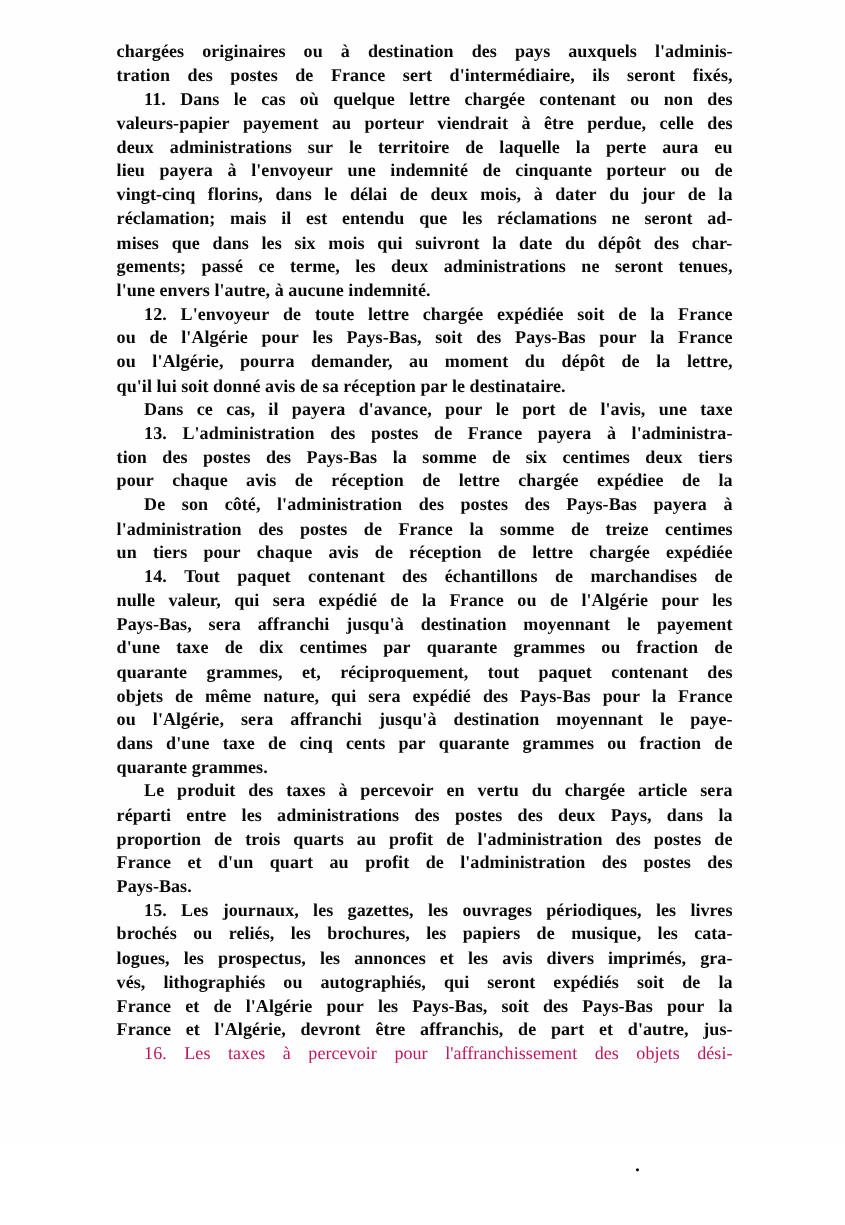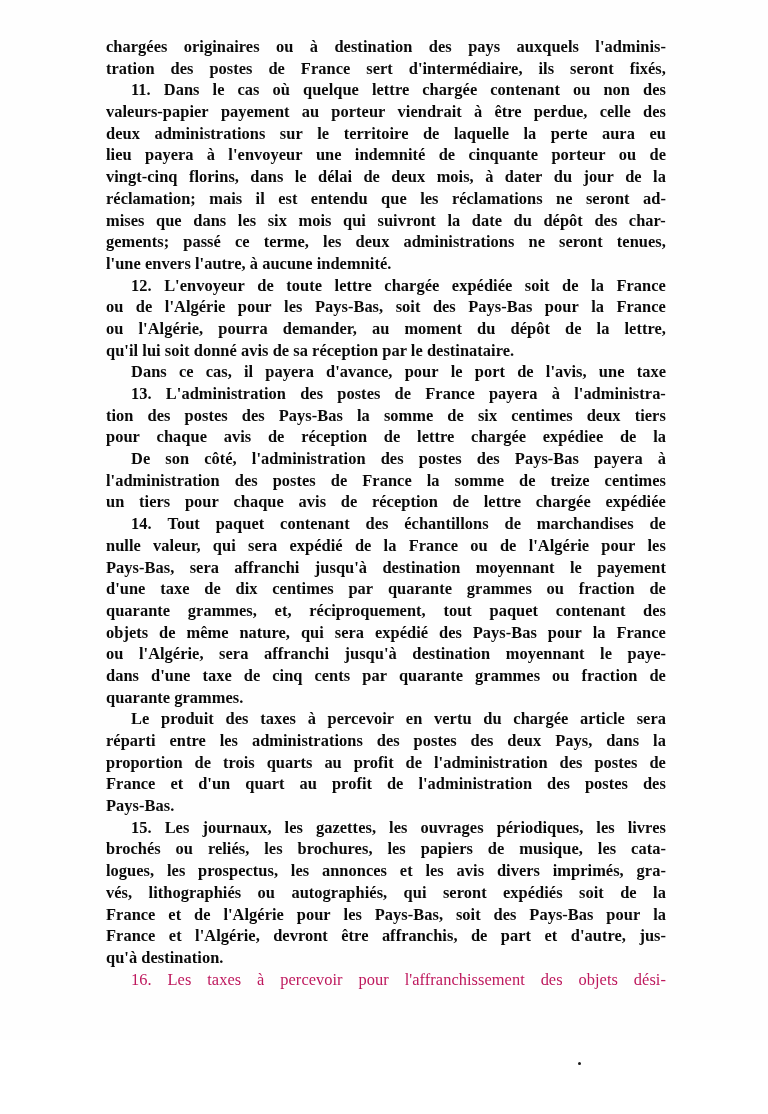--- a/index.html
+++ b/index.html
@@ -123,17 +123,16 @@
       <div class="scan-line justify"><span class="w">réparti</span><span class="w">entre</span><span class="w">les</span><span class="w">administrations</span><span class="w">des</span><span class="w">postes</span><span class="w">des</span><span class="w">deux</span><span class="w">Pays,</span><span class="w">dans</span><span class="w">la</span></div>
       <div class="scan-line justify"><span class="w">proportion</span><span class="w">de</span><span class="w">trois</span><span class="w">quarts</span><span class="w">au</span><span class="w">profit</span><span class="w">de</span><span class="w">l'administration</span><span class="w">des</span><span class="w">postes</span><span class="w">de</span></div>
       <div class="scan-line justify"><span class="w">France</span><span class="w">et</span><span class="w">d'un</span><span class="w">quart</span><span class="w">au</span><span class="w">profit</span><span class="w">de</span><span class="w">l'administration</span><span class="w">des</span><span class="w">postes</span><span class="w">des</span></div>
       <div class="scan-line flush">Pays-Bas.</div>
       <div class="scan-line indent justify"><span class="w">15.</span><span class="w">Les</span><span class="w">journaux,</span><span class="w">les</span><span class="w">gazettes,</span><span class="w">les</span><span class="w">ouvrages</span><span class="w">périodiques,</span><span class="w">les</span><span class="w">livres</span></div>
       <div class="scan-line justify"><span class="w">brochés</span><span class="w">ou</span><span class="w">reliés,</span><span class="w">les</span><span class="w">brochures,</span><span class="w">les</span><span class="w">papiers</span><span class="w">de</span><span class="w">musique,</span><span class="w">les</span><span class="w">cata-</span></div>
       <div class="scan-line justify"><span class="w">logues,</span><span class="w">les</span><span class="w">prospectus,</span><span class="w">les</span><span class="w">annonces</span><span class="w">et</span><span class="w">les</span><span class="w">avis</span><span class="w">divers</span><span class="w">imprimés,</span><span class="w">gra-</span></div>
       <div class="scan-line justify"><span class="w">vés,</span><span class="w">lithographiés</span><span class="w">ou</span><span class="w">autographiés,</span><span class="w">qui</span><span class="w">seront</span><span class="w">expédiés</span><span class="w">soit</span><span class="w">de</span><span class="w">la</span></div>
       <div class="scan-line justify"><span class="w">France</span><span class="w">et</span><span class="w">de</span><span class="w">l'Algérie</span><span class="w">pour</span><span class="w">les</span><span class="w">Pays-Bas,</span><span class="w">soit</span><span class="w">des</span><span class="w">Pays-Bas</span><span class="w">pour</span><span class="w">la</span></div>
       <div class="scan-line justify"><span class="w">France</span><span class="w">et</span><span class="w">l'Algérie,</span><span class="w">devront</span><span class="w">être</span><span class="w">affranchis,</span><span class="w">de</span><span class="w">part</span><span class="w">et</span><span class="w">d'autre,</span><span class="w">jus-</span></div>
-      <div class="scan-line flush">qu'à destination.</div>
       <div class="scan-line indent faint justify"><span class="w">16.</span><span class="w">Les</span><span class="w">taxes</span><span class="w">à</span><span class="w">percevoir</span><span class="w">pour</span><span class="w">l'affranchissement</span><span class="w">des</span><span class="w">objets</span><span class="w">dési-</span></div>
     </div>
   <div class="ink-speck"></div>
 </div>
 
 </body></html>

